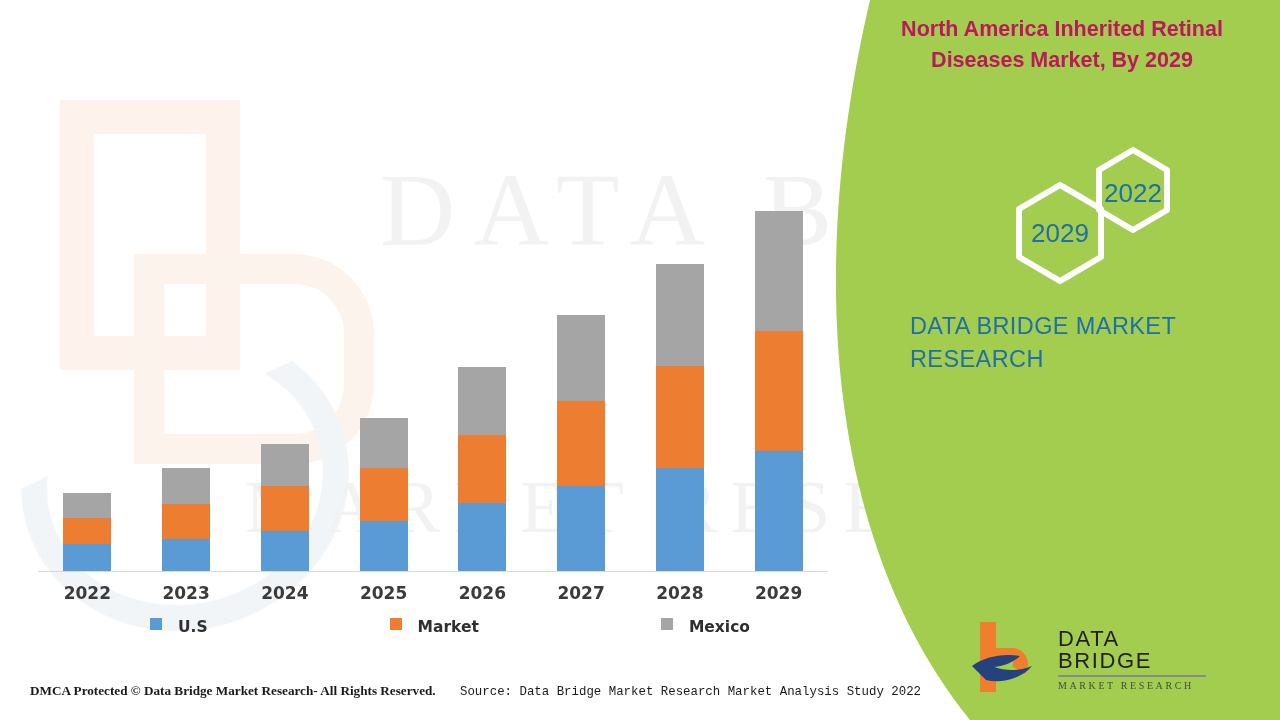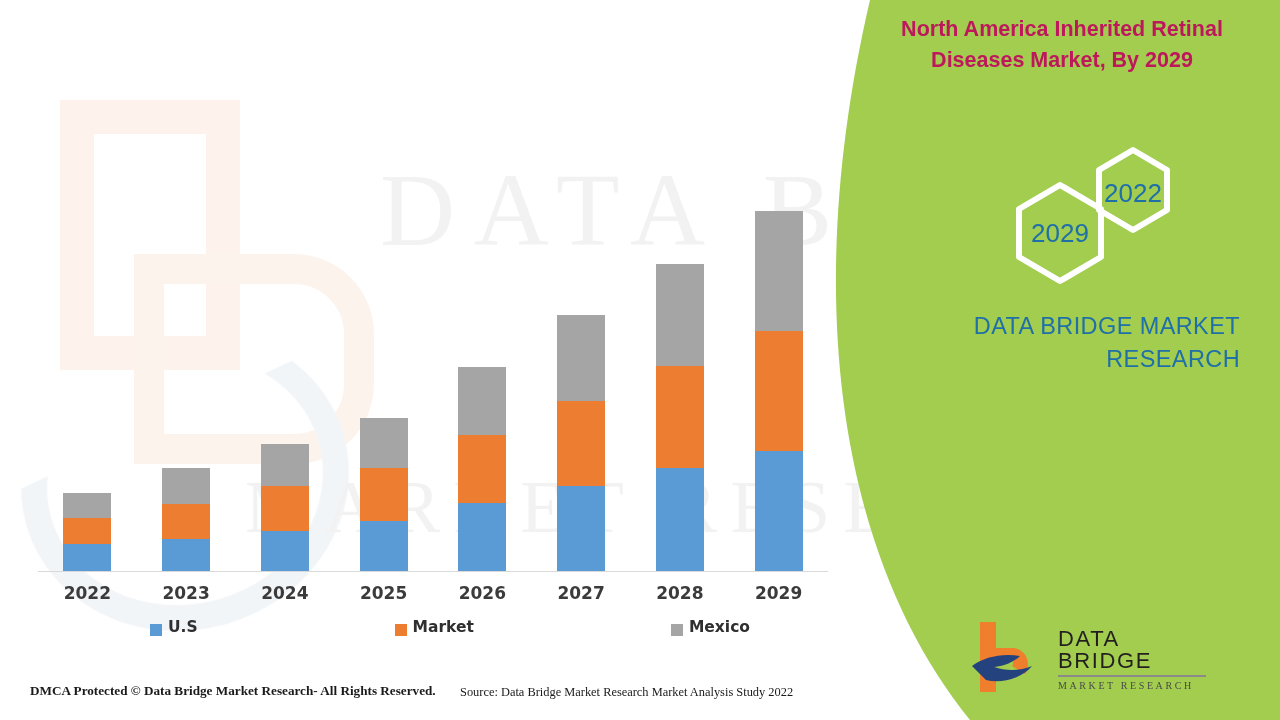--- a/index.html
+++ b/index.html
@@ -123,22 +123,22 @@
   .legend {
     position: absolute;
     left: 150px; top: 618px;
     width: 600px;
     display: flex;
     justify-content: space-between;
     align-items: center;
   }
   .legend-item {
     display: flex;
-    align-items: flex-end;
-    gap: 6px;
+    align-items: flex-start;
+    gap: 16px;
   }
   .legend-swatch { width: 12px; height: 12px; display: inline-block; }
   .legend-label {
     color: #2f2f2f;
     font-size: 15.5px;
     font-weight: bold;
     font-family: "DejaVu Sans", sans-serif;
   }
 
   
@@ -148,21 +148,21 @@
     color: #1a1a1a;
     font-size: 13.2px;
     font-family: "Liberation Serif", serif;
     font-weight: bold;
   }
   .footer-source {
     position: absolute;
     left: 460px; top: 685px;
     color: #1a1a1a;
     font-size: 12.4px;
-    font-family: Liberation Serif, serif;
+    font-family: Liberation Mono, monospace;
   }
 
   
   .green-panel {
     position: absolute;
     right: 0; top: 0;
     width: 470px; height: 720px;
     overflow: hidden;
   }
   .green-panel svg { display: block; }
@@ -181,21 +181,21 @@
   .hexes {
     position: absolute;
     right: 95px; top: 140px;
     width: 200px; height: 150px;
   }
 
   .brand-name {
     position: absolute;
     right: 40px; top: 310px;
     width: 330px;
-    text-align: right;
+    text-align: left;
     color: #1f6fa8;
     font-size: 23.5px;
     line-height: 1.42;
     letter-spacing: .4px;
   }
 
   .logo {
     position: absolute;
     right: 80px; bottom: 22px;
     width: 230px; height: 80px;

